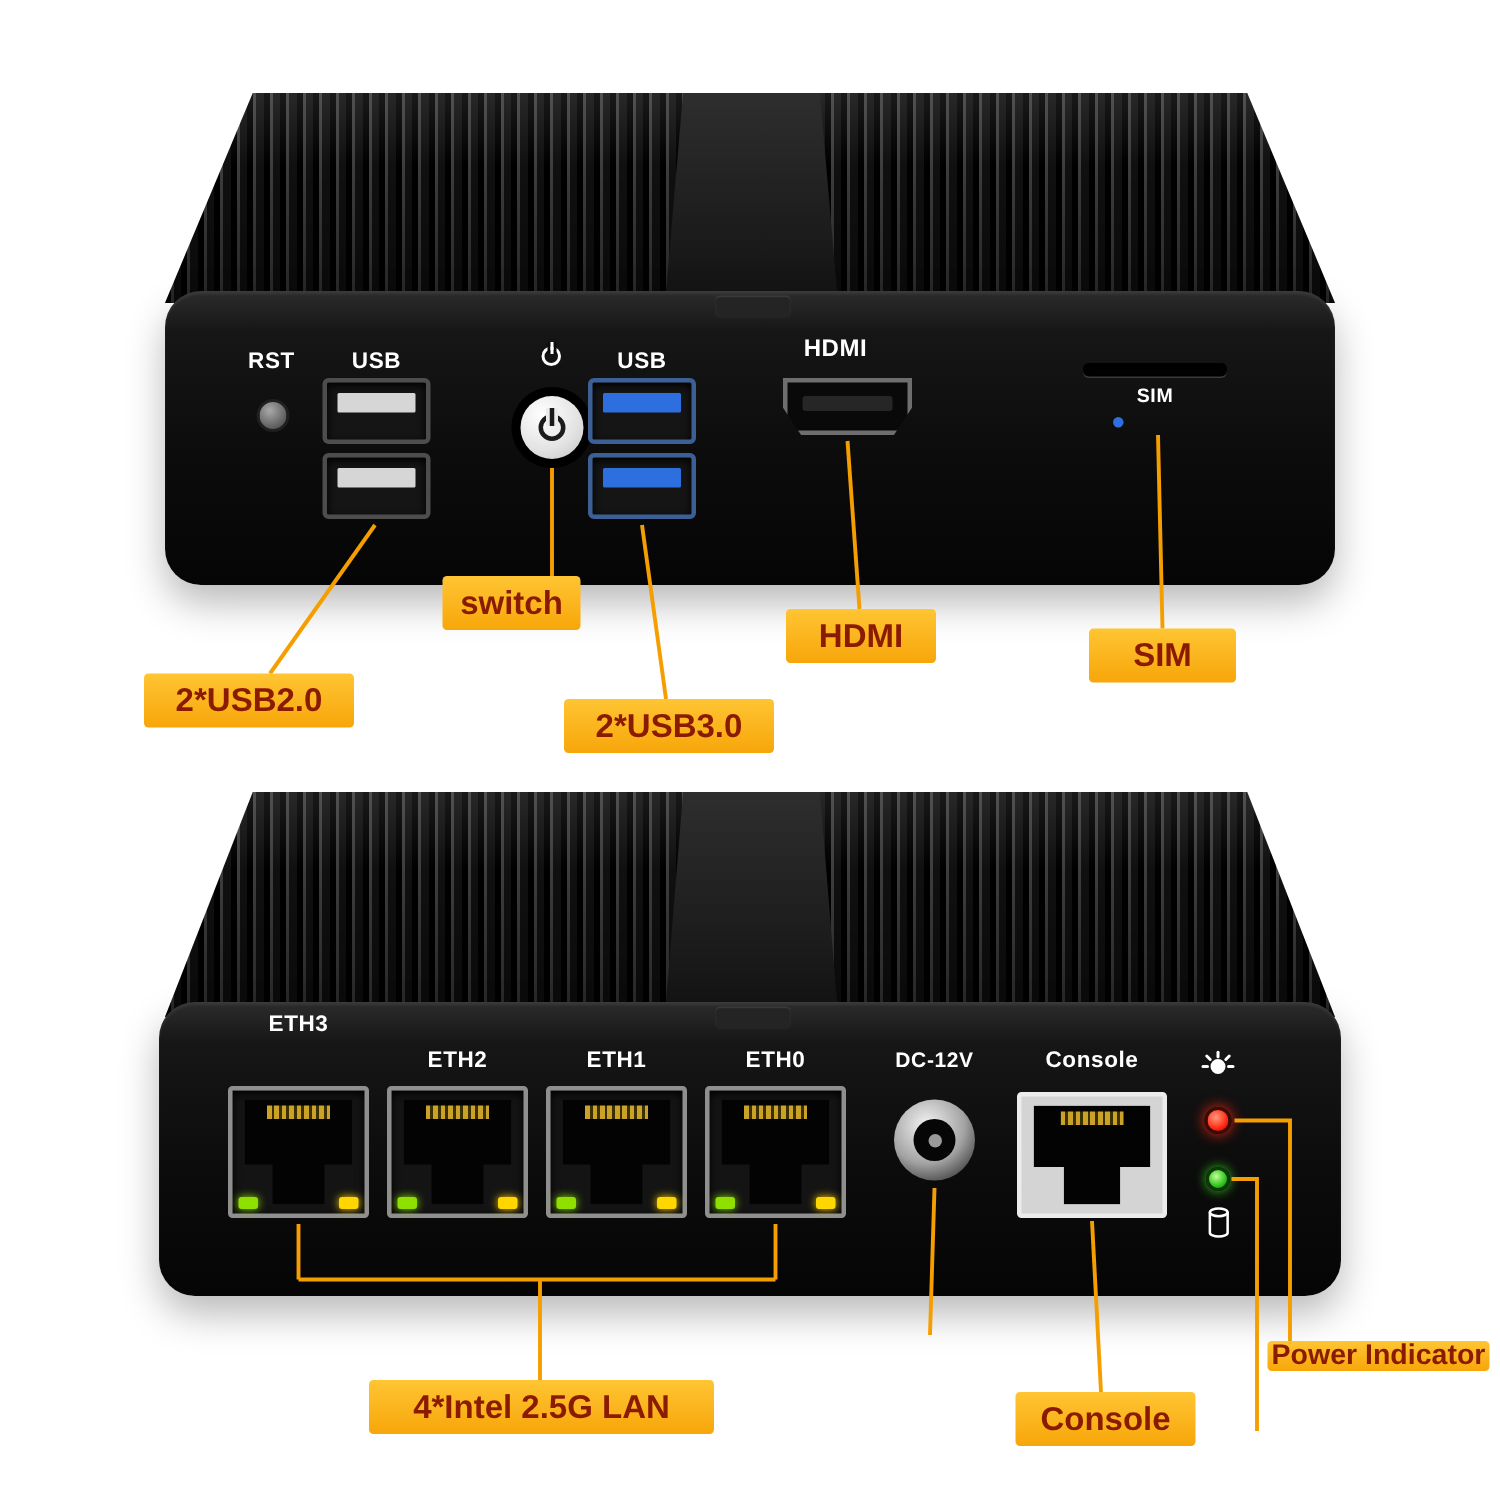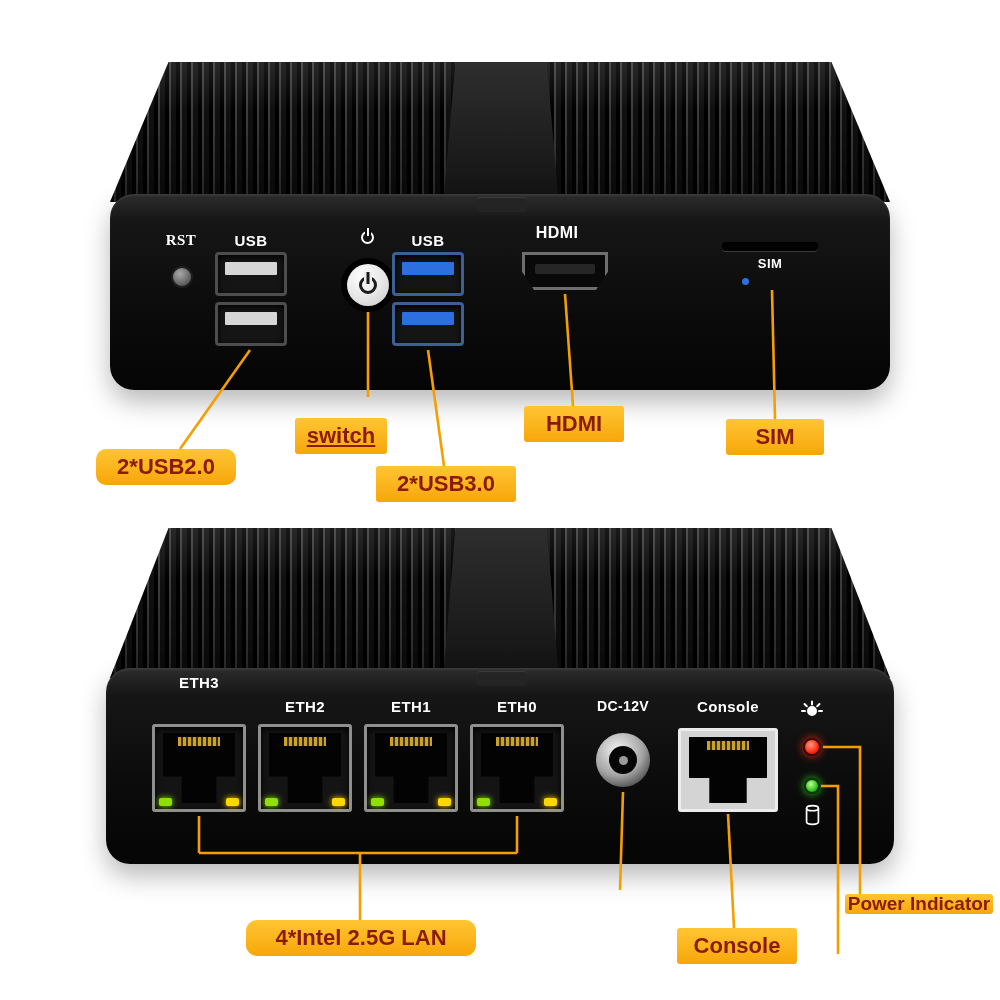--- a/index.html
+++ b/index.html
@@ -80,21 +80,21 @@
 </head>
 <body>
 
 <div id="canvas">
 
   <div class="fins" style="left:110px;top:62px;width:780px;height:140px;"></div>
   <div class="band" style="left:444px;top:62px;width:114px;height:132px;"></div>
   <div class="body" style="left:110px;top:194px;width:780px;height:196px;"></div>
   <div class="tab" style="left:477px;top:197px;width:50px;height:15px;"></div>
 
-  <div class="plabel" style="left:181px;top:232px;font-family:Liberation Serif, serif;">RST</div>
+  <div class="plabel" style="left:181px;top:232px;">RST</div>
   <div class="rst-btn" style="left:171px;top:266px;"></div>
 
   <div class="plabel" style="left:251px;top:232px;">USB</div>
   <div class="usb-port" style="left:215px;top:252px;">
     <div class="usb-tongue"></div>
   </div>
   <div class="usb-port" style="left:215px;top:302px;">
     <div class="usb-tongue"></div>
   </div>
 
@@ -215,23 +215,23 @@
       <polyline points="517,816 517,853"></polyline>
       <polyline points="199,853 517,853"></polyline>
       <polyline points="360,853 360,920"></polyline>
       <polyline points="623,792 620,890"></polyline>
       <polyline points="728,814 734,928"></polyline>
       <polyline points="823,747 860,747 860,894"></polyline>
       <polyline points="821,786 838,786 838,954"></polyline>
     </g>
   </svg>
 
-  <div class="badge" style="left:295px;top:418px;width:92px;text-decoration:underline;">switch</div>
-  <div class="badge" style="left:96px;top:449px;width:140px;border-radius:10px;">2*USB2.0</div>
+  <div class="badge" style="left:295px;top:384px;width:92px;">switch</div>
+  <div class="badge" style="left:96px;top:449px;width:140px;">2*USB2.0</div>
   <div class="badge" style="left:376px;top:466px;width:140px;">2*USB3.0</div>
   <div class="badge" style="left:524px;top:406px;width:100px;">HDMI</div>
   <div class="badge" style="left:726px;top:419px;width:98px;">SIM</div>
 
-  <div class="badge" style="left:246px;top:920px;width:230px;border-radius:11px;">4*Intel 2.5G LAN</div>
+  <div class="badge" style="left:246px;top:920px;width:230px;">4*Intel 2.5G LAN</div>
   <div class="badge" style="left:677px;top:928px;width:120px;">Console</div>
   <div class="badge sm" style="left:845px;top:894px;width:148px;">Power Indicator</div>
 
 </div>
 
 </body></html>

